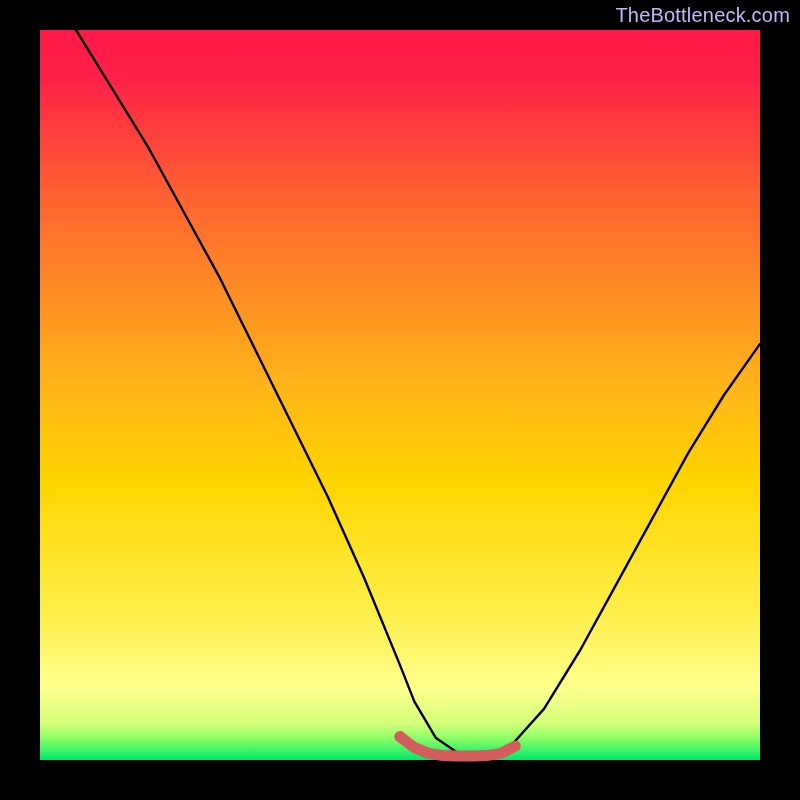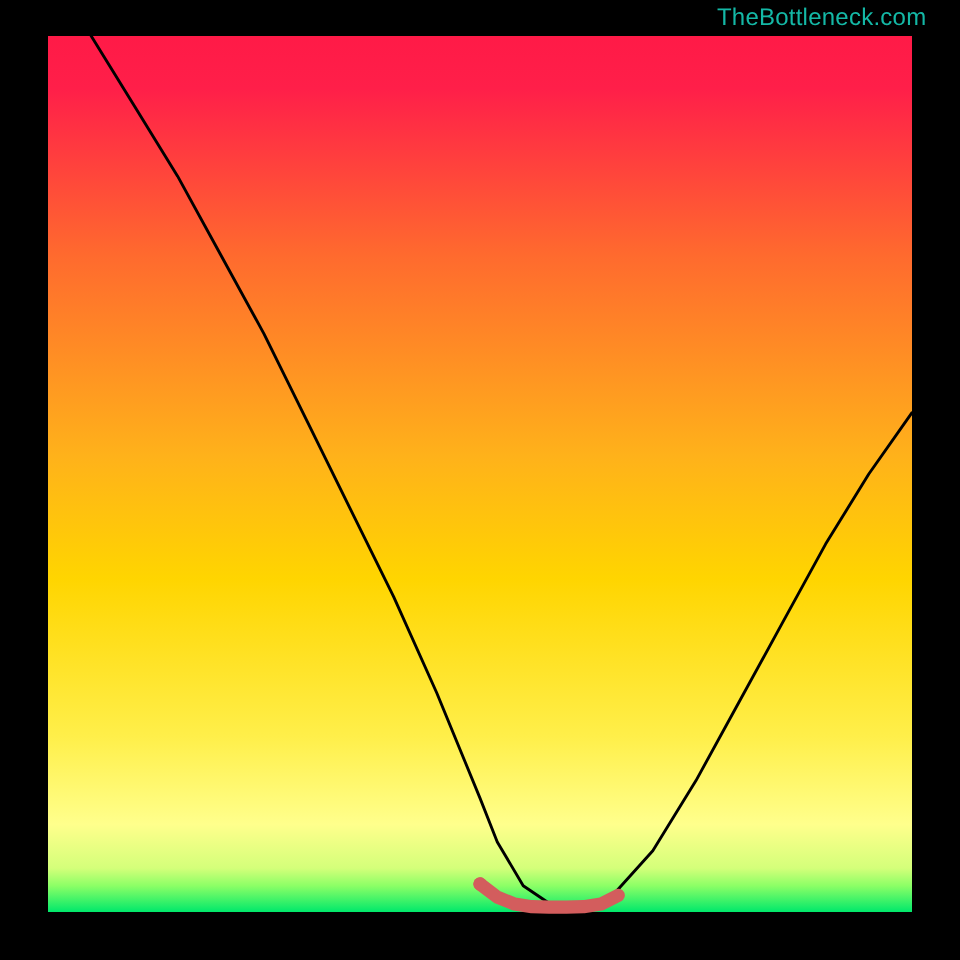--- a/index.html
+++ b/index.html
@@ -1,17 +1,17 @@
 <!DOCTYPE html>
 <html><head>
 <meta charset="utf-8">
 <style>
   html,body{margin:0;padding:0;width:800px;height:800px;overflow:hidden;background:#000}
   .stage{position:relative;width:800px;height:800px;background:#000}
-  .watermark{position:absolute;top:4px;right:28px;color:#14b8a6;font:20px Arial,Helvetica,sans-serif;letter-spacing:.2px}
+  .watermark{position:absolute;top:4px;right:10px;color:#c4b5fd;font:20px Arial,Helvetica,sans-serif;letter-spacing:.2px}
   svg{position:absolute;inset:0}
 </style>
 </head>
 <body>
 
 <div class="stage">
   <div class="watermark">TheBottleneck.com</div>
   <svg id="chart" width="800" height="800" viewBox="0 0 800 800">
       <defs>
         <linearGradient id="g" x1="0" y1="0" x2="0" y2="1">

